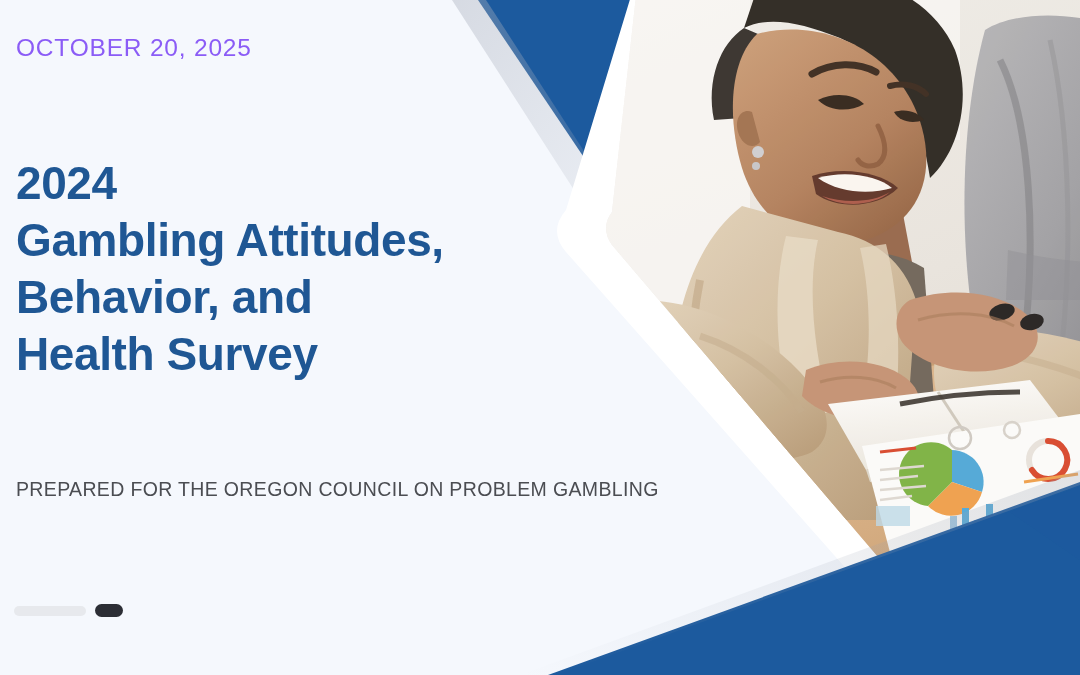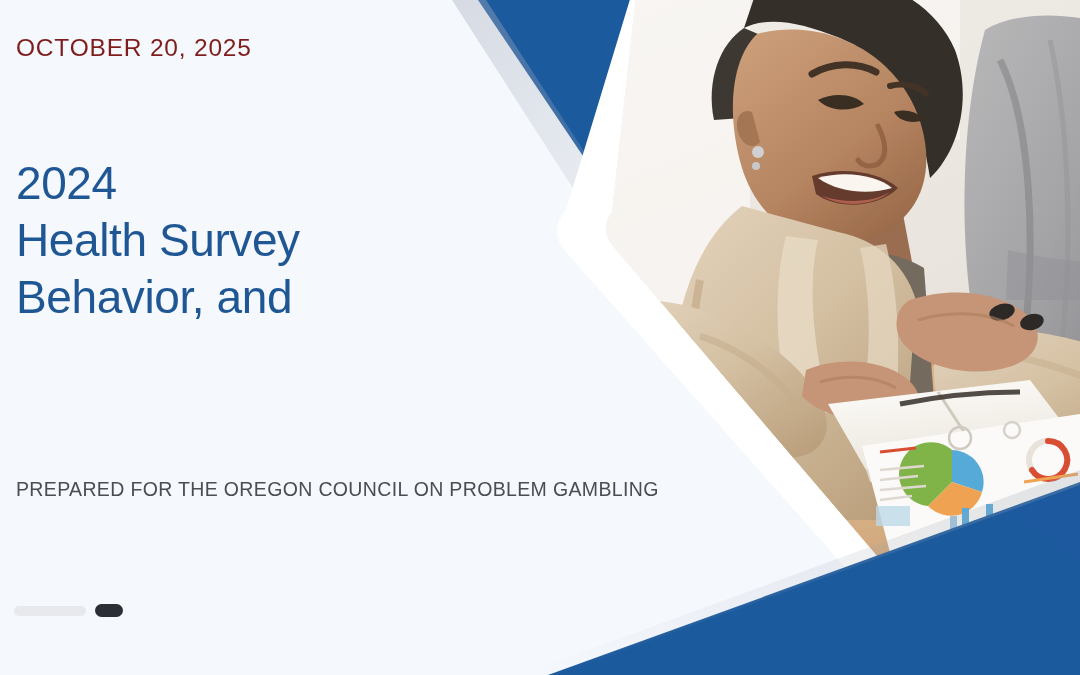--- a/index.html
+++ b/index.html
@@ -41,31 +41,31 @@
     width: 600px;
     height: 675px;
   }
 
   .date-line {
     position: absolute;
     left: 16px;
     top: 34px;
     font-size: 24.5px;
     letter-spacing: 0.8px;
-    color: #7f1d1d;
+    color: #8b5cf6;
     font-weight: 400;
     white-space: nowrap;
   }
 
   .title-block {
     position: absolute;
     left: 16px;
     top: 124px;
     color: #1f5794;
-    font-weight: 400;
+    font-weight: 700;
     font-size: 46px;
     line-height: 57px;
     letter-spacing: -0.4px;
   }
   .title-block .t-line {
     display: block;
     white-space: nowrap;
   }
 
   .prepared-block {
@@ -330,22 +330,23 @@
       </g>
     </svg>
   </div>
 
   <div class="text-col">
 
     <div class="date-line">OCTOBER 20, 2025</div>
 
     <h1 class="title-block">
       <span class="t-line">2024</span>
+      <span class="t-line">Gambling Attitudes,</span>
+      <span class="t-line">Behavior, and</span>
       <span class="t-line">Health Survey</span>
-      <span class="t-line">Behavior, and</span>
     </h1>
 
     <div class="prepared-block">
       <span class="p-line">PREPARED FOR THE OREGON COUNCIL ON PROBLEM GAMBLING</span>
     </div>
 
     <div class="pill-row">
       <span class="pill pill-track"></span>
       <span class="pill pill-thumb"></span>
     </div>

